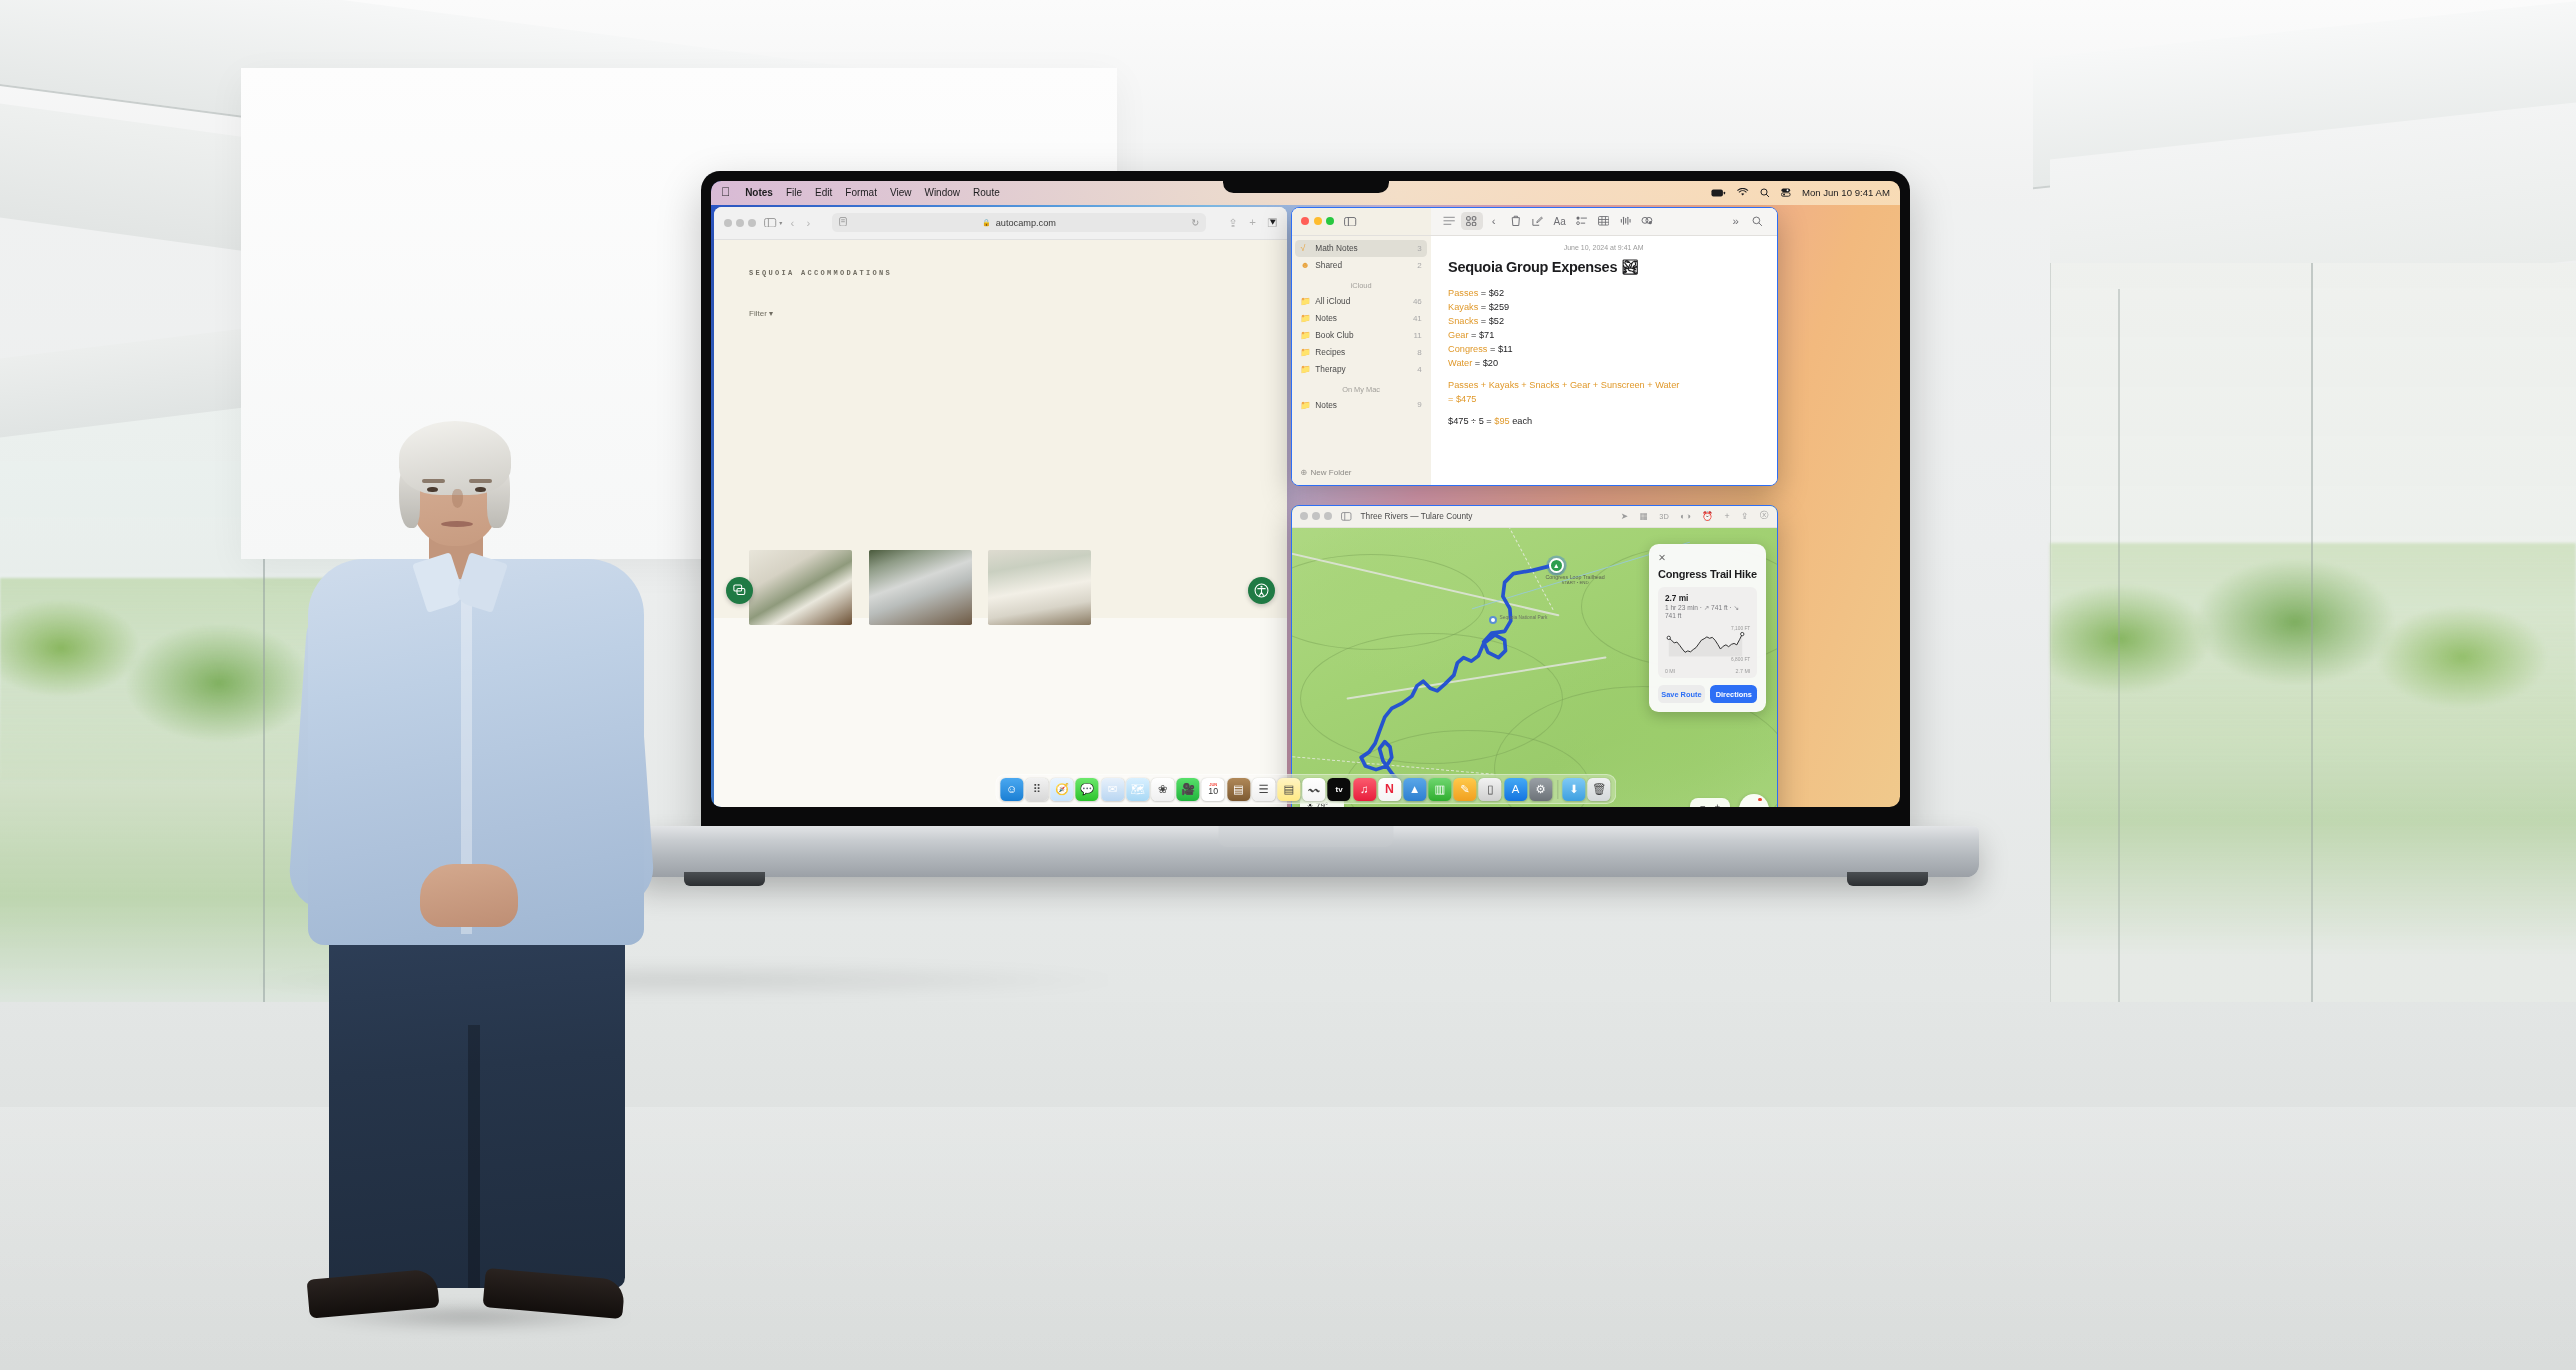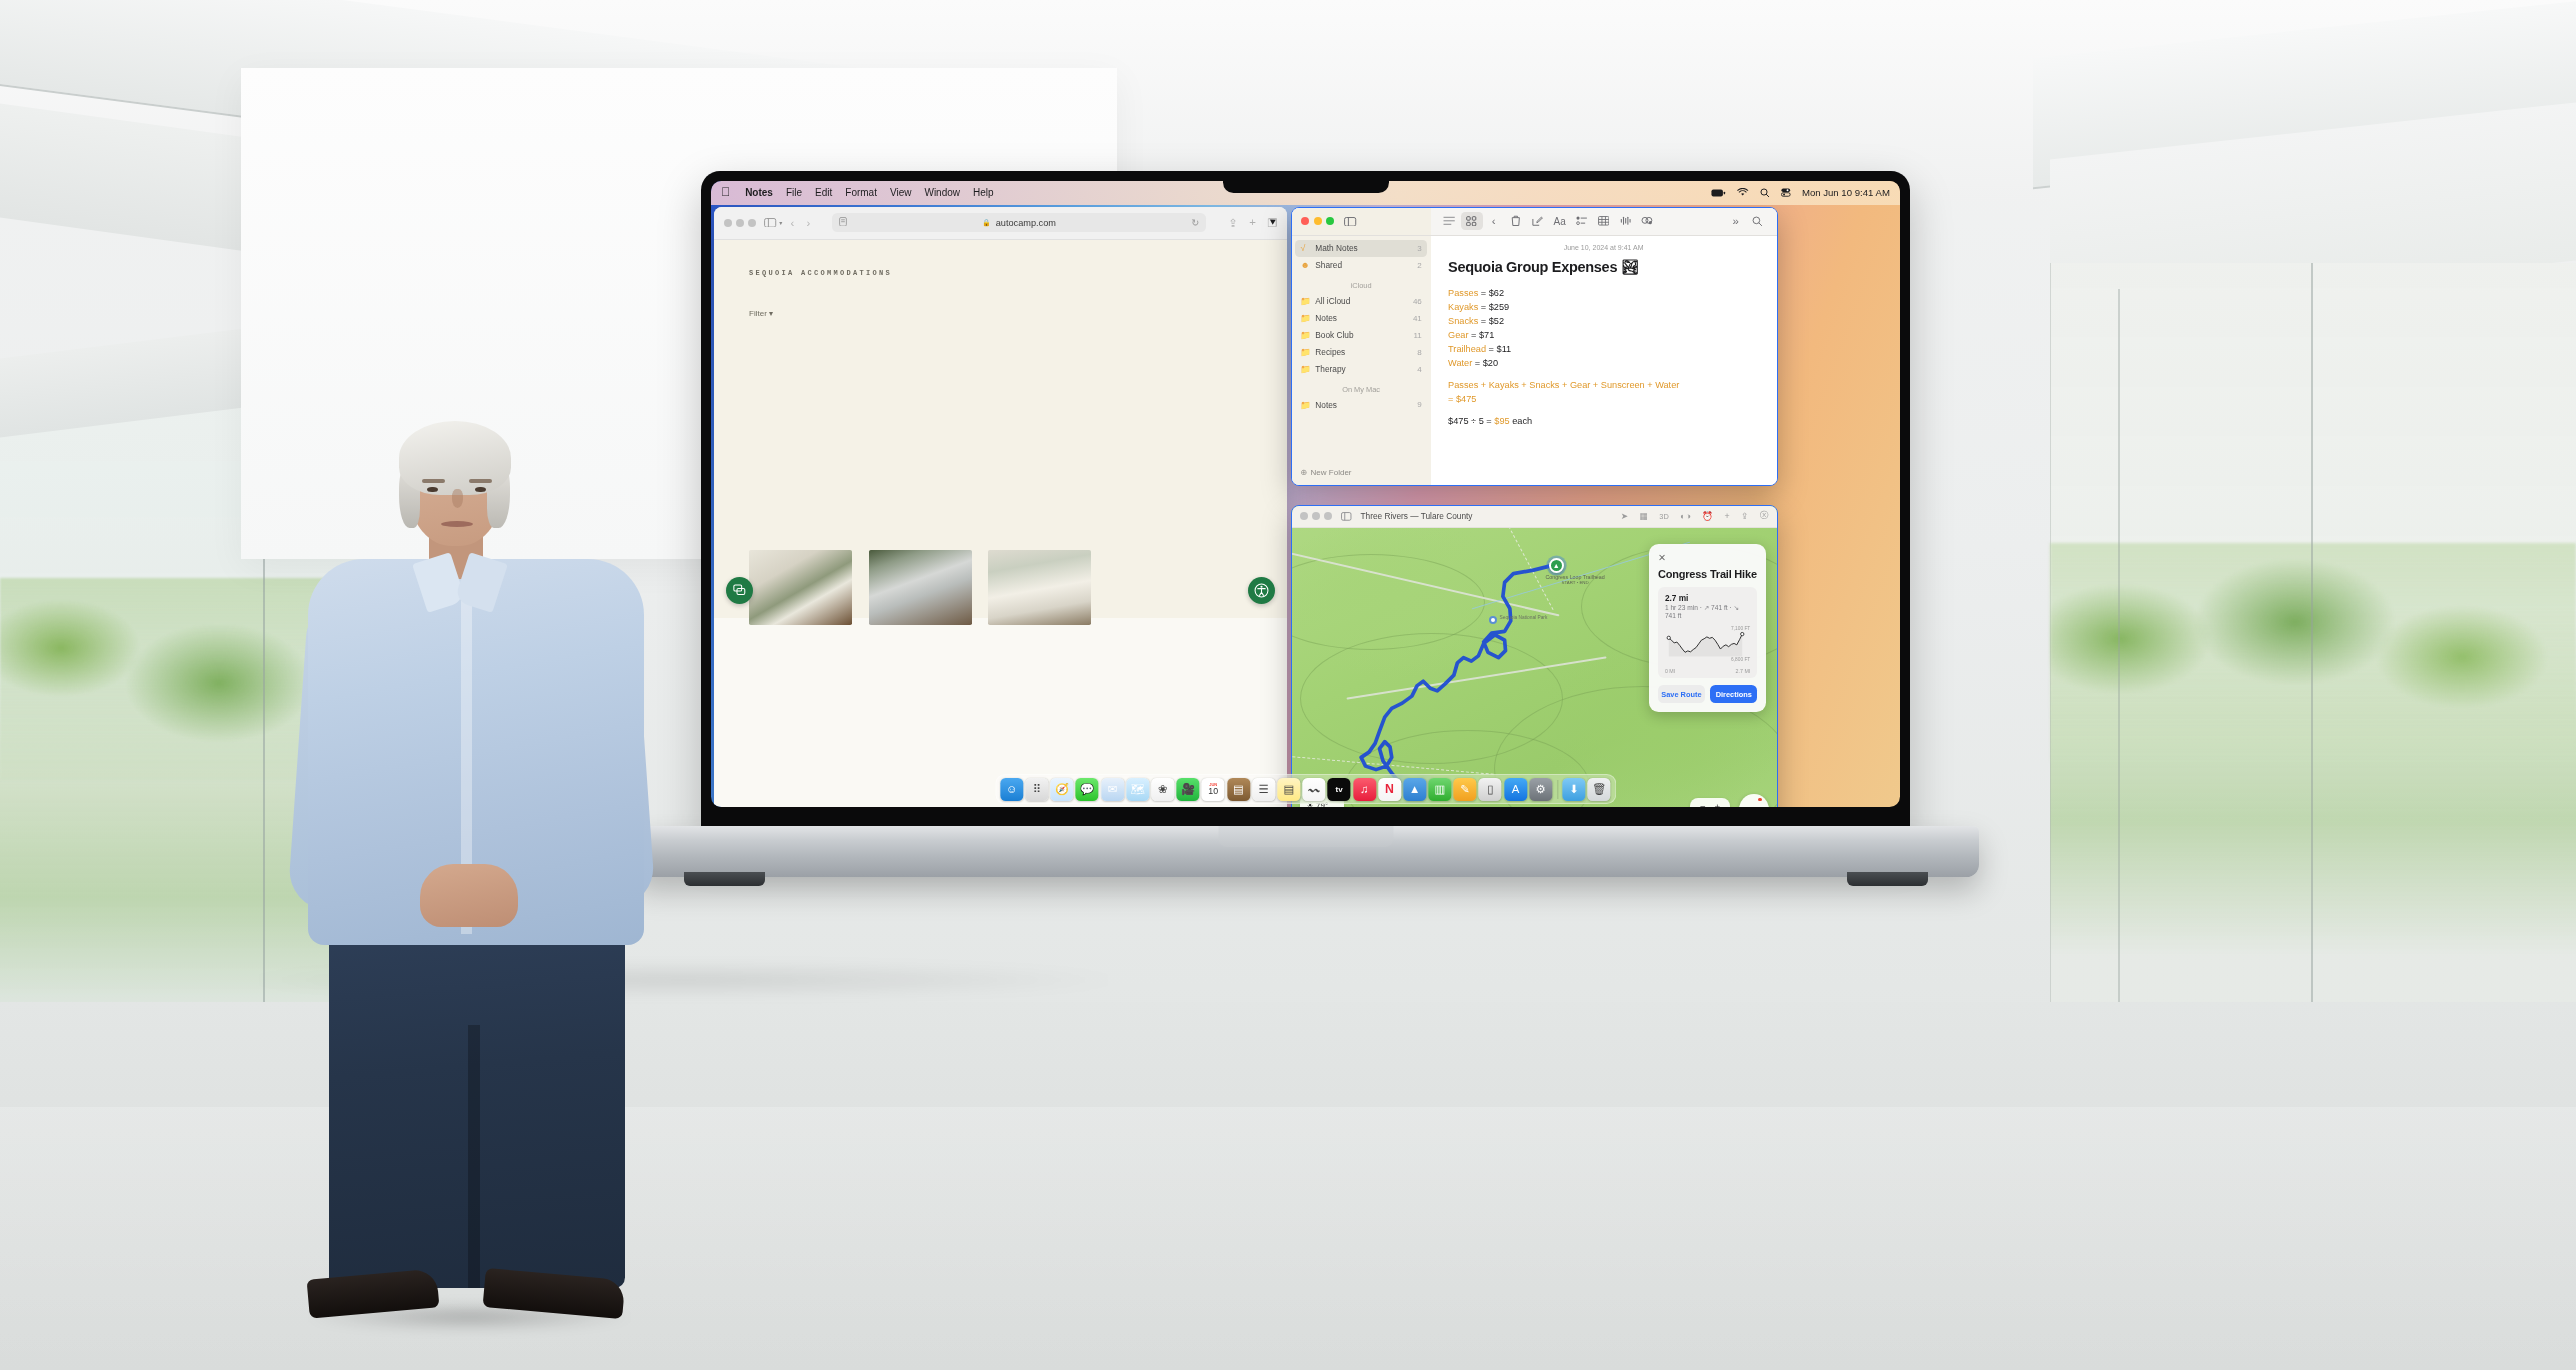--- a/index.html
+++ b/index.html
@@ -367,21 +367,21 @@
 
         <div class="menubar">
           <div class="mb-left">
             <span class="mb-apple"></span>
             <span class="mb-item app">Notes</span>
             <span class="mb-item">File</span>
             <span class="mb-item">Edit</span>
             <span class="mb-item">Format</span>
             <span class="mb-item">View</span>
             <span class="mb-item">Window</span>
-            <span class="mb-item">Help</span>
+            <span class="mb-item">Route</span>
           </div>
           <div class="mb-right">
             <span class="mb-ic">
               <svg width="15" height="8" viewBox="0 0 17 9">
                   <rect x="0.5" y="0.5" width="13" height="8" rx="2.2" fill="#1d1d1f"></rect>
                   <rect x="14.4" y="3" width="1.6" height="3" rx=".7" fill="#1d1d1f"></rect>
                 </svg>
             </span>
             <span class="mb-ic">
               <svg width="11.4" height="8.8" viewBox="0 0 13 10">
@@ -629,21 +629,21 @@
               <div class="n-line">
                 <span class="tok">Kayaks</span><span> = $259</span>
               </div>
               <div class="n-line">
                 <span class="tok">Snacks</span><span> = $52</span>
               </div>
               <div class="n-line">
                 <span class="tok">Gear</span><span> = $71</span>
               </div>
               <div class="n-line">
-                <span class="tok">Trailhead</span><span> = $11</span>
+                <span class="tok">Congress</span><span> = $11</span>
               </div>
               <div class="n-line">
                 <span class="tok">Water</span><span> = $20</span>
               </div>
               <div class="n-gap"></div>
               <div class="n-line tok">Passes + Kayaks + Snacks + Gear + Sunscreen + Water</div>
               <div class="n-line tok">= $475</div>
               <div class="n-gap"></div>
               <div class="n-line">
                 <span>$475 ÷ 5 = </span><span class="tok">$95</span><span> each</span>

